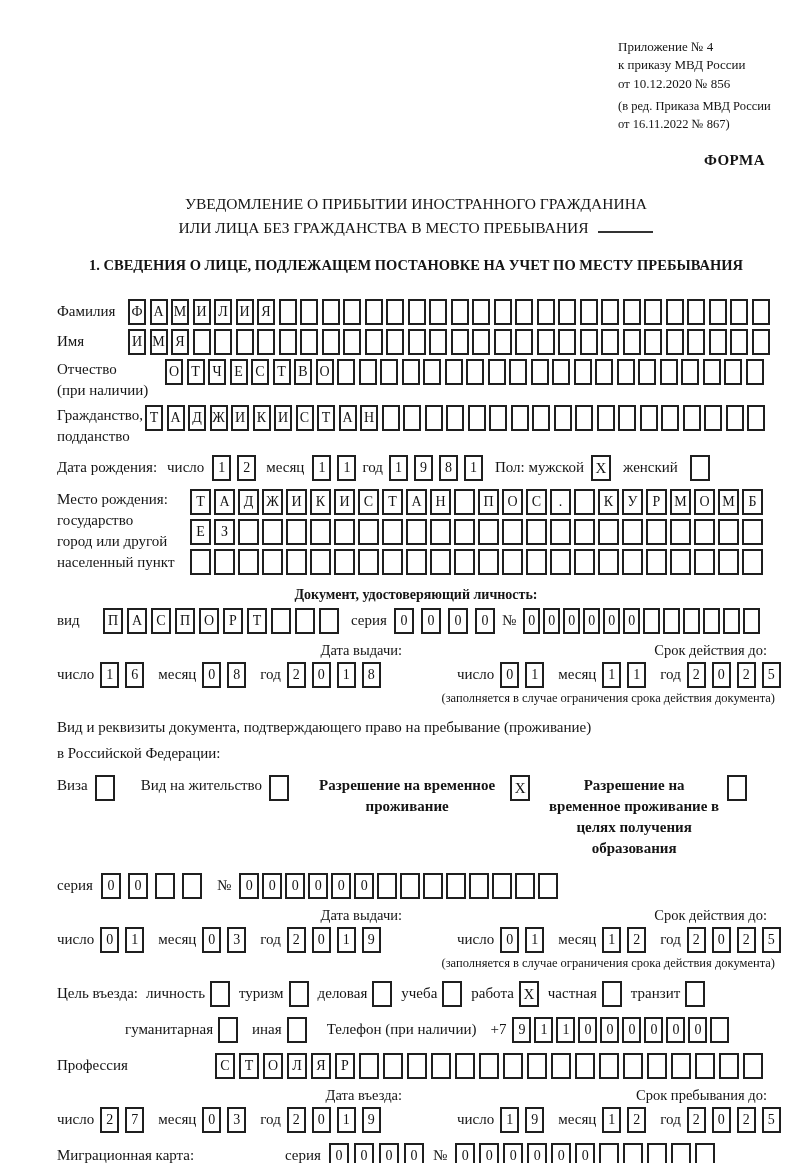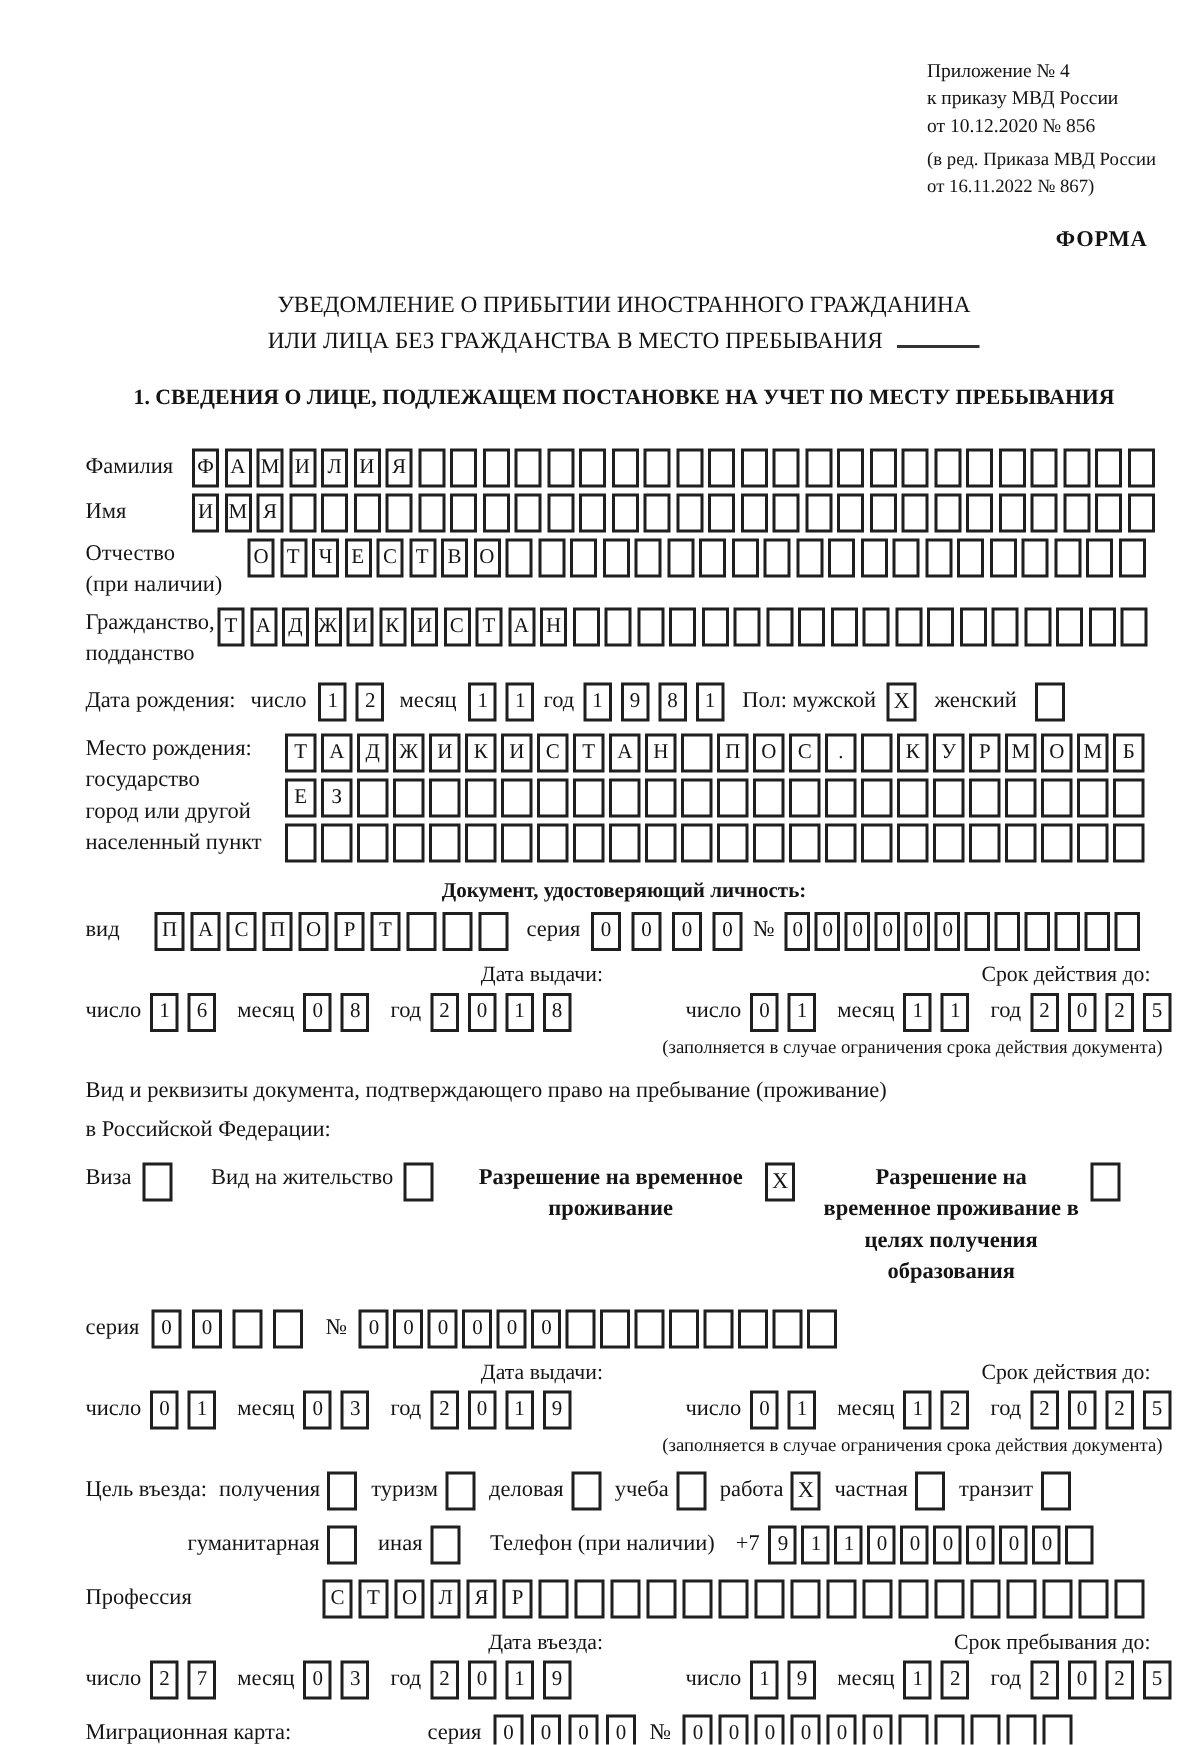--- a/index.html
+++ b/index.html
@@ -548,21 +548,21 @@
             <span class="cell">5</span>
           </span>
       </div>
     </div>
   </div>
   <div class="footnote right">(заполняется в случае ограничения срока действия документа)</div>
 
   <div class="purpose-row">
     <span class="lbl" style="margin-right:8px">Цель въезда:</span>
     <span class="opt">
-      <span class="lbl">получения</span>
+      <span class="lbl">личность</span>
       <span class="cb"></span>
     </span>
     <span class="opt">
       <span class="lbl">туризм</span>
       <span class="cb"></span>
     </span>
     <span class="opt">
       <span class="lbl">деловая</span>
       <span class="cb"></span>
     </span>

